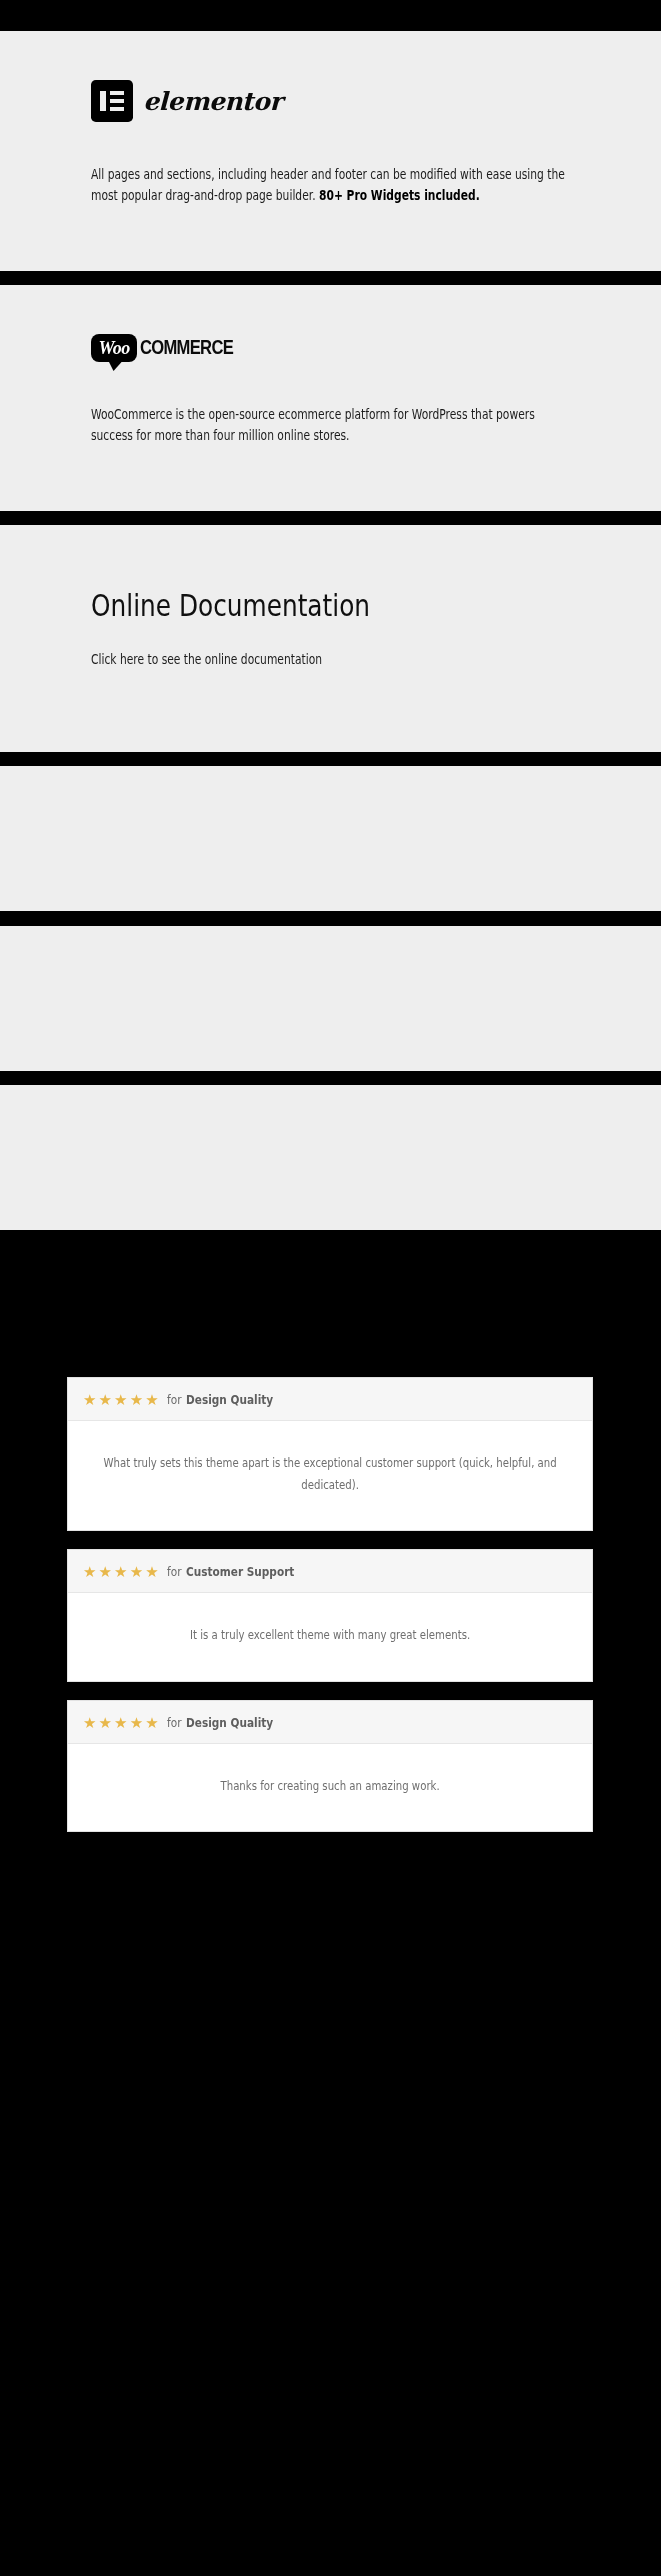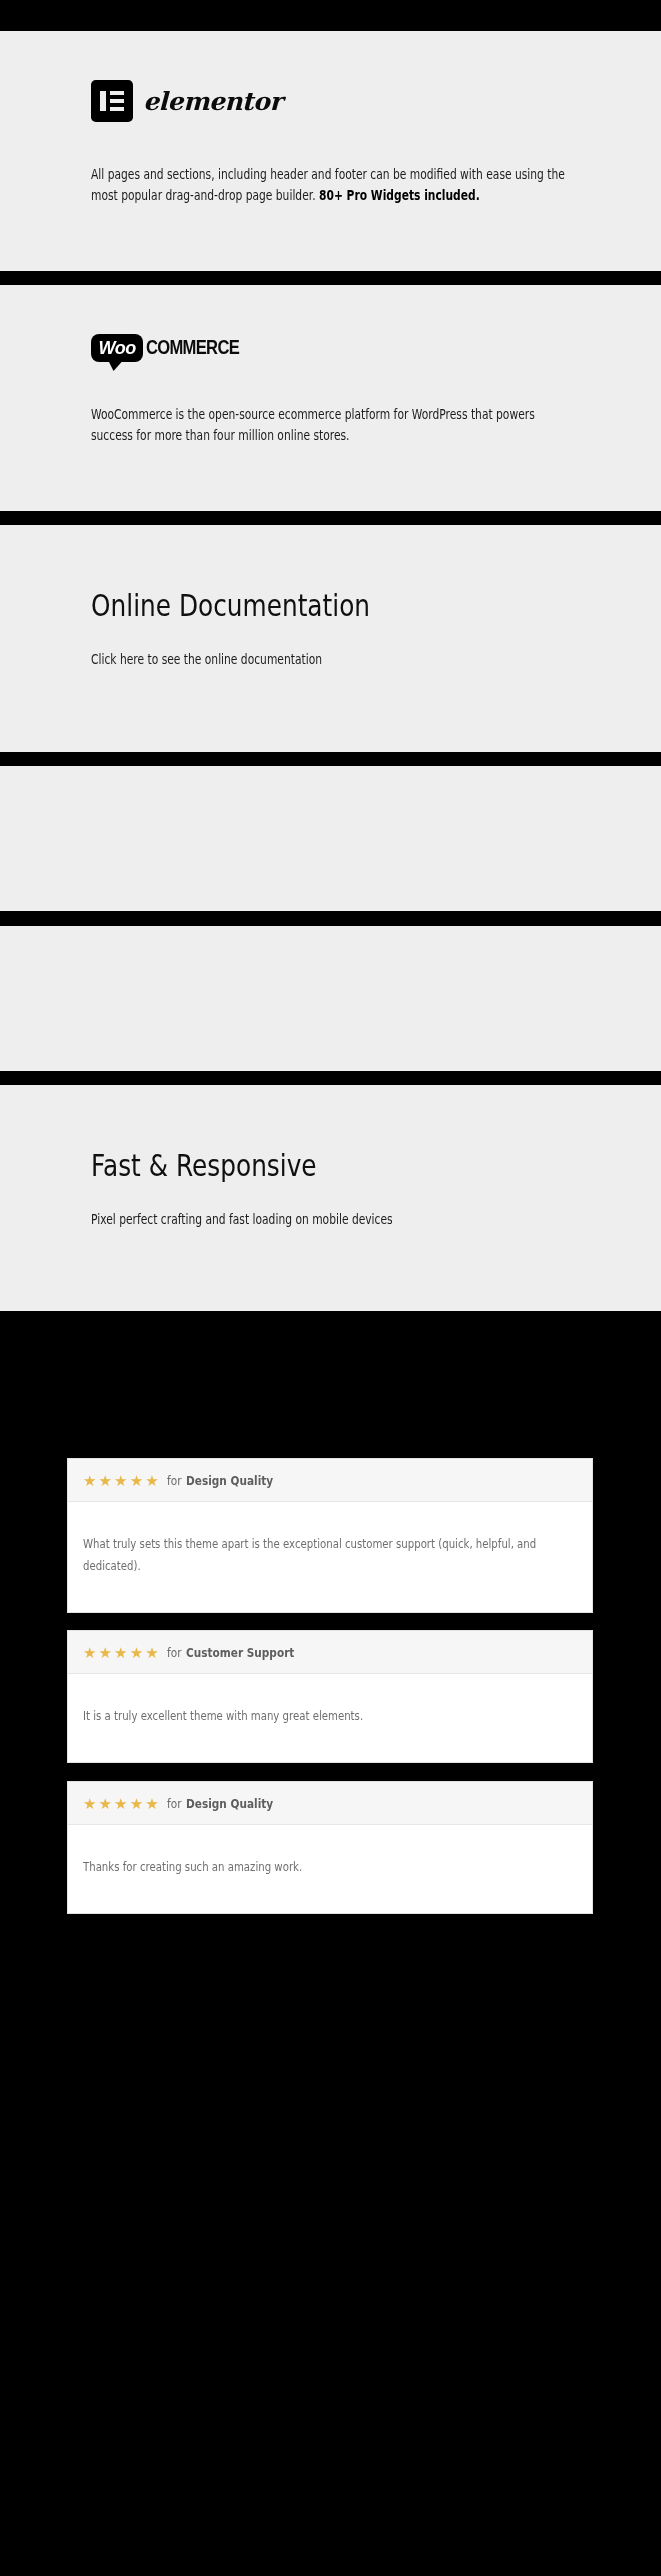--- a/index.html
+++ b/index.html
@@ -100,21 +100,21 @@
     position: absolute;
     left: 18px;
     bottom: -9px;
     width: 0; height: 0;
     border-left: 4.8px solid transparent;
     border-right: 10.7px solid transparent;
     border-top: 10.7px solid #000000;
     transform: skewX(6deg);
   }
   .woo-woo {
-    font-family: Liberation Sans, sans-serif;
+    font-family: Liberation Serif, serif;
     font-weight: 700;
     font-style: italic;
     font-size: 18px;
     line-height: 1;
     color: #ffffff;
     letter-spacing: -0.5px;
   }
   .woo-commerce {
     font-family: "Liberation Sans", sans-serif;
     font-weight: 700;
@@ -198,20 +198,21 @@
     font-family: "DejaVu Sans", sans-serif;
     font-size: 12.4px;
     font-weight: 700;
     color: #5e5e5e;
     transform: scaleX(0.85);
     transform-origin: left center;
     margin-left: -3.2px;
   }
   .t-body {
     padding: 31px 15px 35px 15px;
+    text-align: center;
   }
   .t-text {
     font-family: "DejaVu Sans", sans-serif;
     font-size: 12.4px;
     line-height: 1.75;
     color: #6f6f6f;
     transform: scaleX(0.82);
     transform-origin: left top;
     width: 122%;
   }
@@ -286,25 +287,20 @@
 
   <div class="panel">
     <div class="sp-title-top"></div>
     <div class="sp-title-bot"></div>
   </div>
 
   <div class="bar bar-mid"></div>
 
   <div class="panel">
     <div class="sp-title-top"></div>
-    <div class="panel-inner">
-      <div class="feature-title">Fast &amp; Responsive</div>
-      <div class="sp-title-gap"></div>
-      <div class="feature-copy">Pixel perfect crafting and fast loading on mobile devices</div>
-    </div>
     <div class="sp-title-bot"></div>
   </div>
 
   <div class="bar bar-mid"></div>
 
 
   <div class="bar bar-mid"></div>
 
 
   <div class="testimonials">

